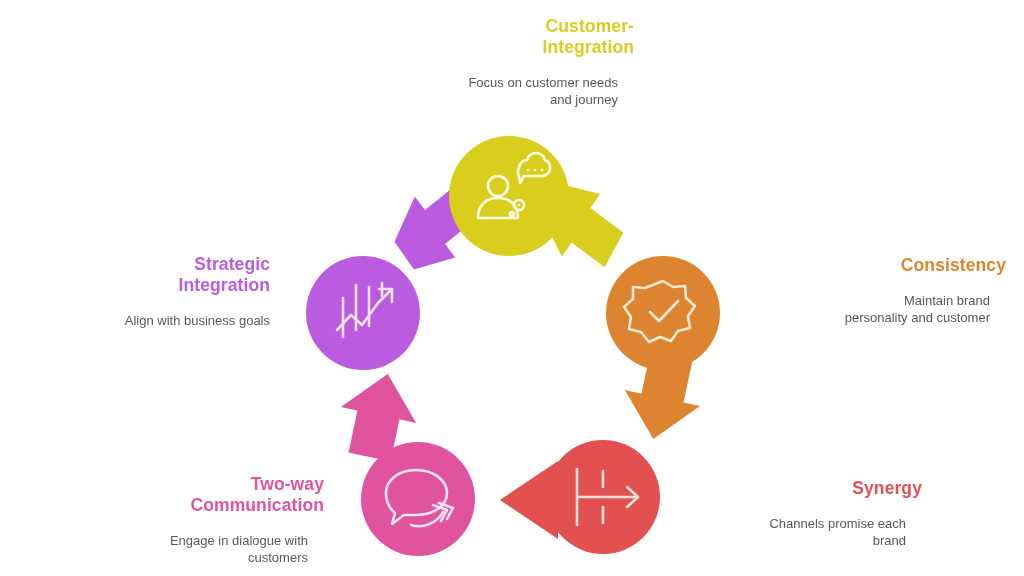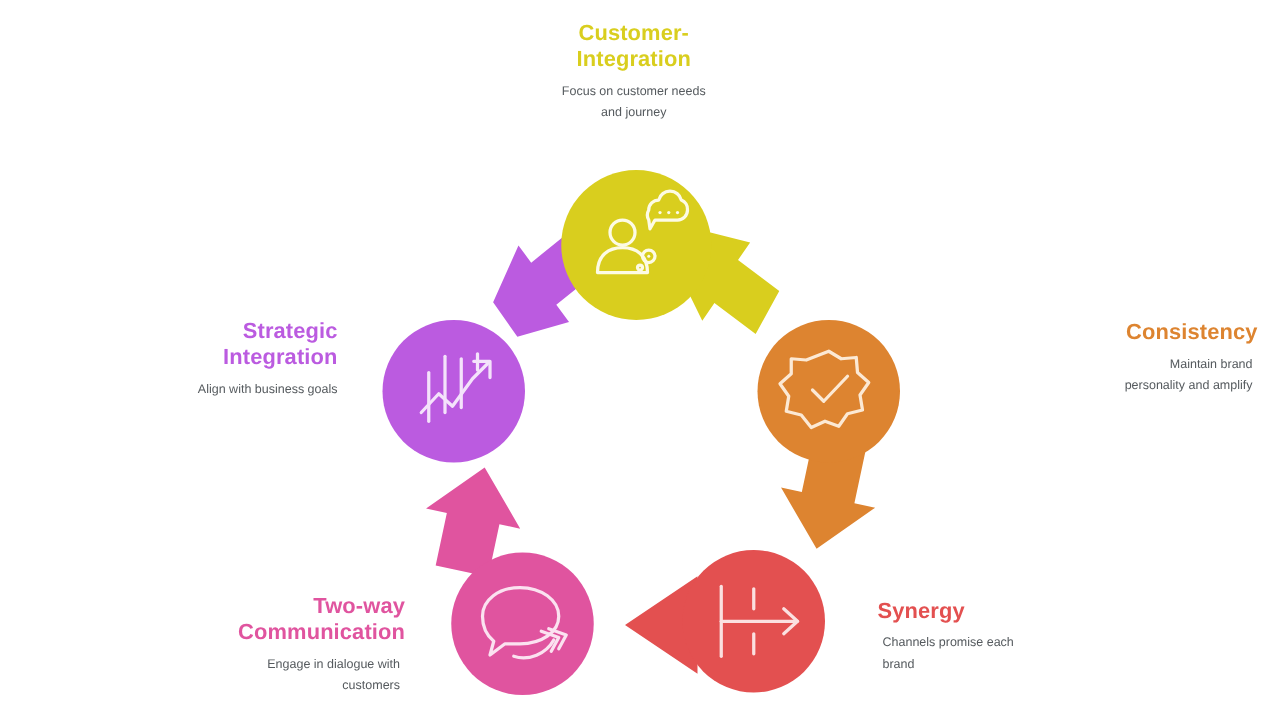--- a/index.html
+++ b/index.html
@@ -15,30 +15,30 @@
 
   .label-block{position:absolute;}
   .label-title{
     font-weight:bold;
     font-size:17.5px;
     line-height:21px;
     margin:0 0 7px 0;
     letter-spacing:.1px;
   }
   .label-desc{
-    font-size:10px;
+    font-size:13px;
     line-height:17px;
     color:#555a5e;
-    margin:4px;
+    margin:16px;
   }
 
   
-  #lbl-customer{ left:397px; top:16px;  width:220px; text-align:center; }
+  #lbl-customer{ left:414px; top:16px;  width:220px; text-align:right; }
   #lbl-consistency{ left:756px; top:255px; width:250px; text-align:right; }
-  #lbl-synergy{ left:702px; top:478px; width:220px; text-align:left; }
+  #lbl-synergy{ left:702px; top:478px; width:220px; text-align:right; }
   #lbl-twoway{ left:138px; top:474px; width:186px; text-align:right; }
   #lbl-strategic{ left:78px;  top:254px; width:192px; text-align:right; }
   #lbl-strategic .label-desc{ width:260px; margin-left:-68px; text-align:right;}
 </style>
 </head>
 <body>
 
 <div id="stage">
 
   <svg id="cycle-svg" viewBox="0 0 1024 576">
@@ -197,21 +197,21 @@
     <div class="label-desc">
       <span>Focus on customer needs</span><br>
       <span>and journey</span>
     </div>
   </div>
 
   <div class="label-block" id="lbl-consistency">
     <div class="label-title" style="color:#DD8430;">Consistency</div>
     <div class="label-desc">
       <span>Maintain brand</span><br>
-      <span>personality and amplify</span>
+      <span>personality and customer</span>
     </div>
   </div>
 
   <div class="label-block" id="lbl-synergy">
     <div class="label-title" style="color:#E35050;">Synergy</div>
     <div class="label-desc">
       <span>Channels promise each</span><br>
       <span>brand</span>
     </div>
   </div>

